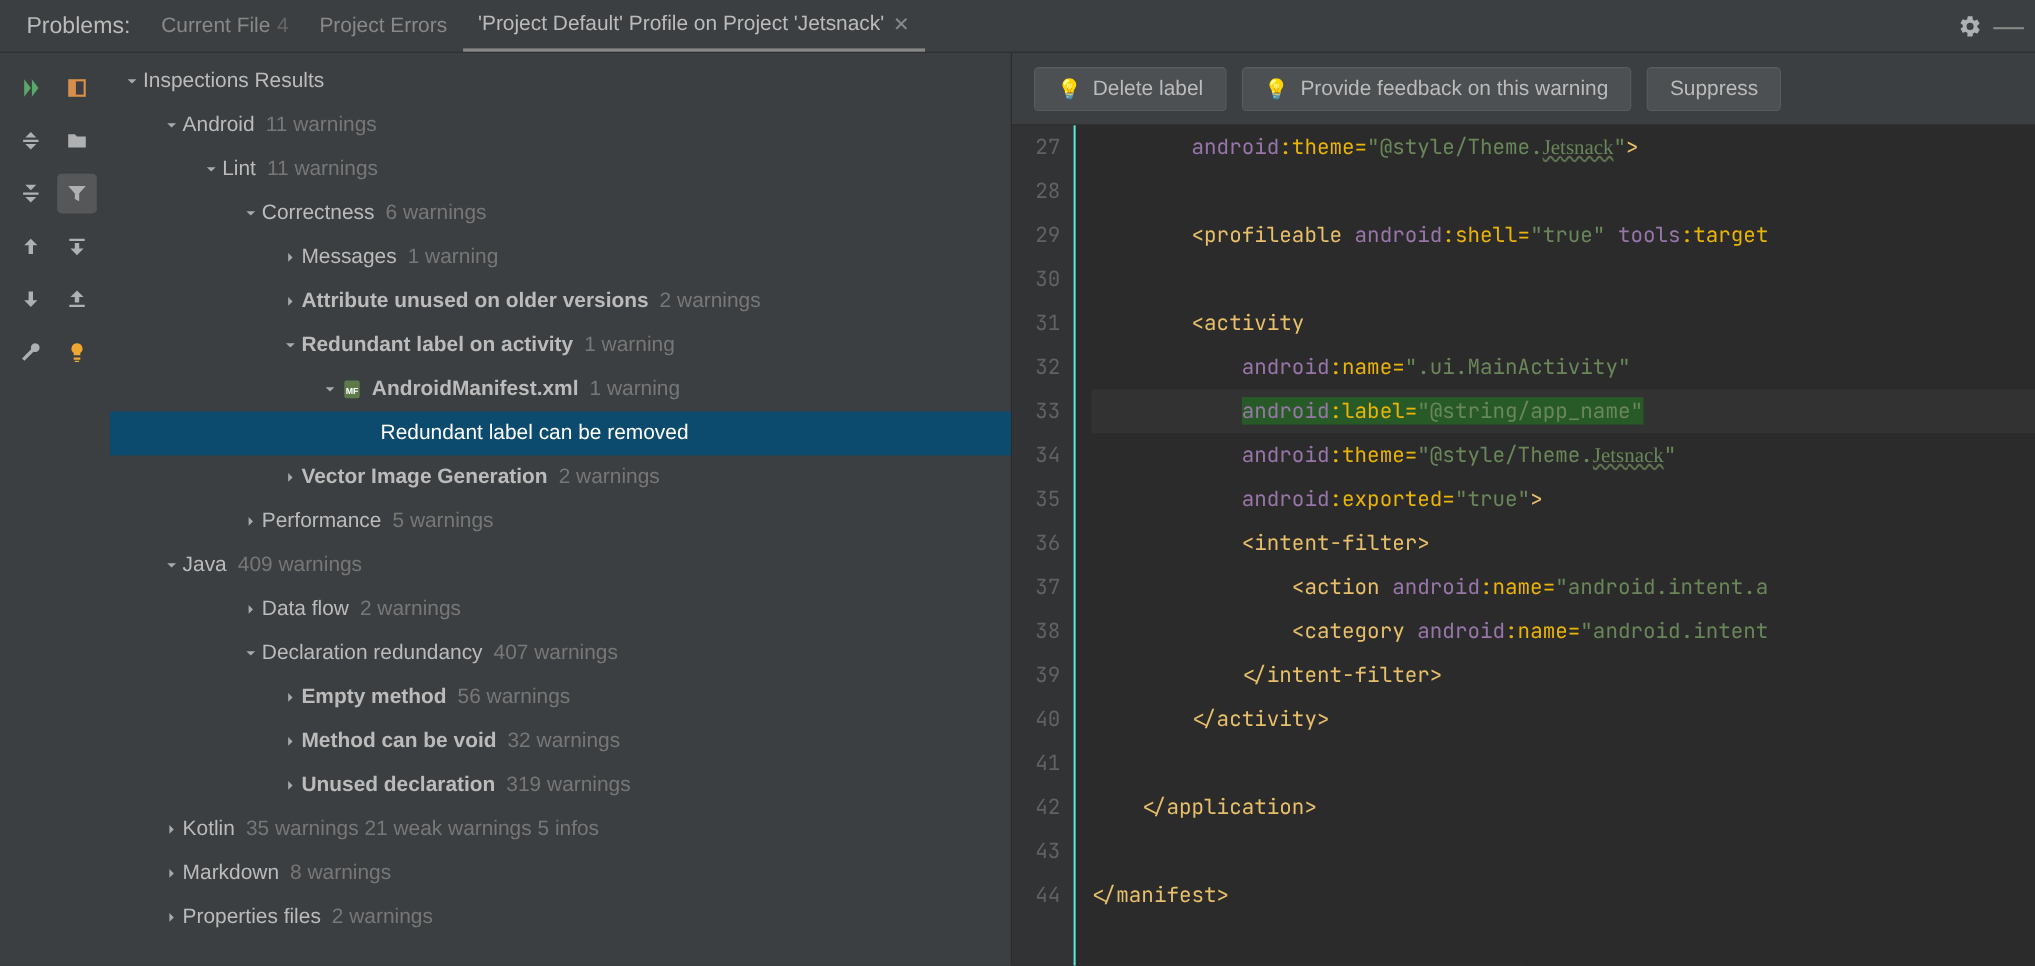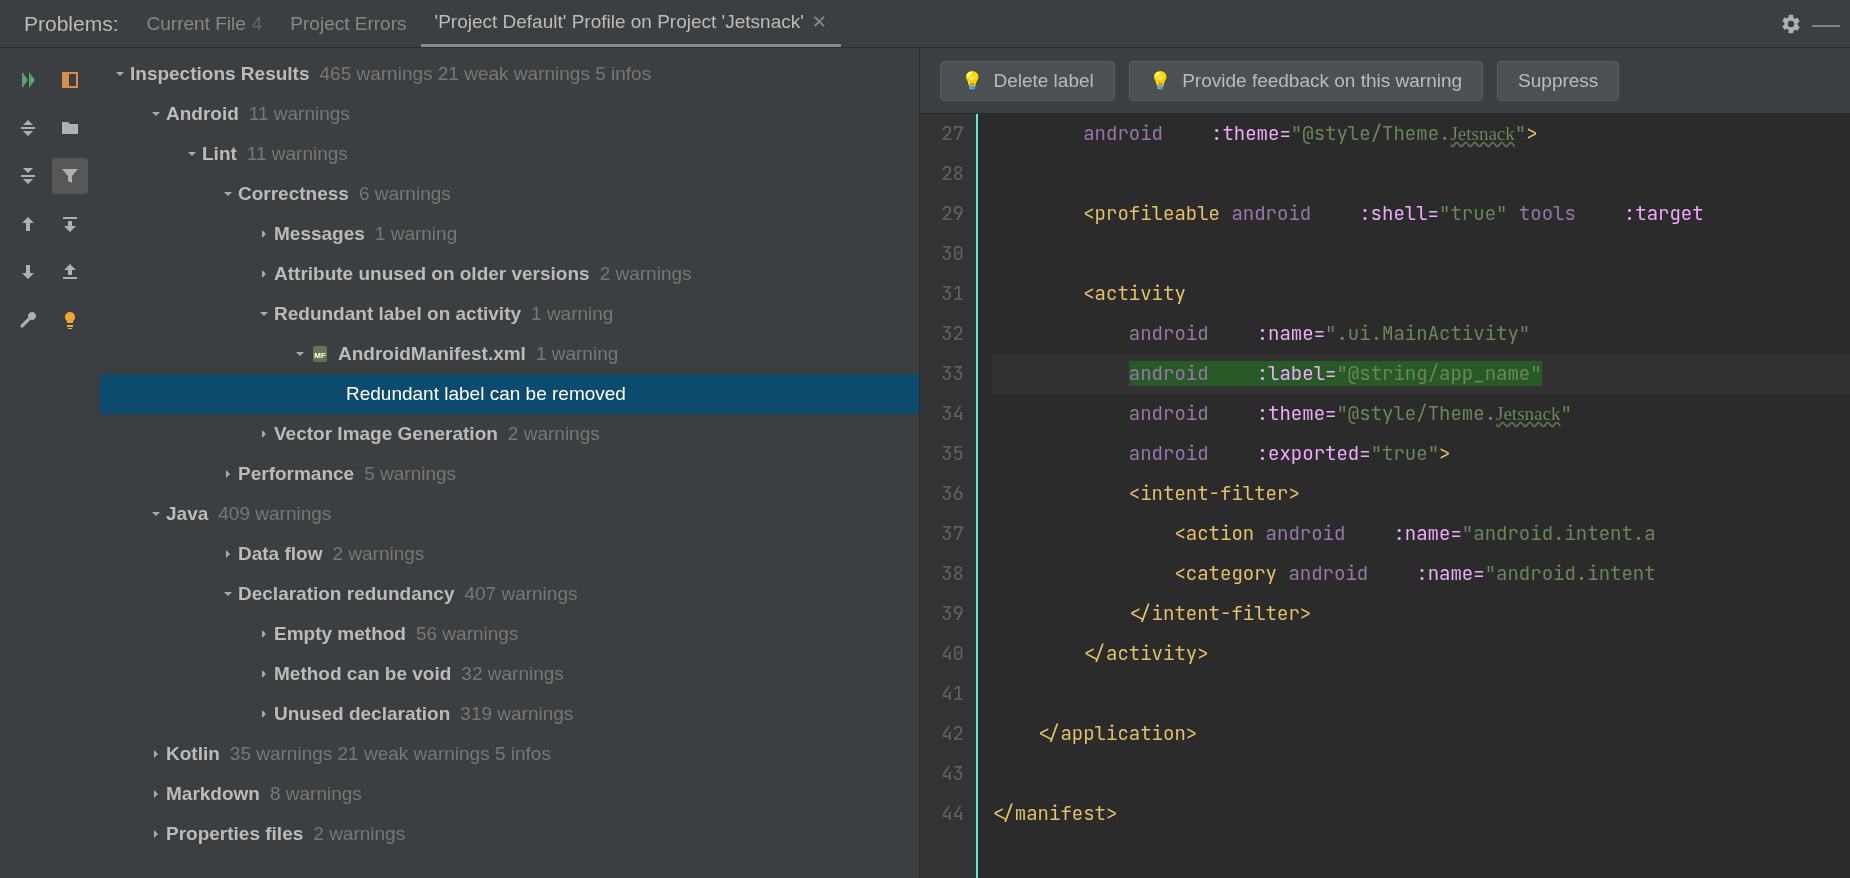--- a/index.html
+++ b/index.html
@@ -47,21 +47,21 @@
 }
 .tree-row {
   display: flex; align-items: center; height: 40px;
   font-size: 19px; cursor: pointer; white-space: nowrap;
 }
 .tree-row.selected { background: #0c4a6e; }
 .tree-arrow {
   width: 20px; display: inline-flex; justify-content: center;
   color: #aaa; font-size: 14px;
 }
-.tree-label { color: #bbbbbb; font-weight: 700; }
+.tree-label { color: #bbbbbb; font-weight: 400; }
 .tree-row.thin .tree-label { font-weight: 700; }
 .tree-row.selected .tree-label { color: #fff; font-weight: 400; }
 .tree-count { color: #777; margin-left: 10px; font-weight: 400; }
 .file-icon { margin-right: 8px; }
 .code-pane { flex: 1; background: #2b2b2b; display: flex; flex-direction: column; }
 .action-bar {
   height: 66px; background: #3c3f41; border-bottom: 1px solid #2b2b2b;
   display: flex; align-items: center; padding: 0 20px; gap: 14px;
 }
 .action-btn {
@@ -70,21 +70,21 @@
   display: inline-flex; align-items: center; gap: 10px;
 }
 .bulb { color: #f0a732; font-size: 18px; }
 .code-area { flex: 1; display: flex; font-family: "JetBrains Mono", Menlo, monospace; font-size: 19px; line-height: 40px; }
 .gutter { width: 58px; background: #313335; color: #606366; text-align: right; padding-right: 12px; border-right: 2px solid #5eead4; }
 .gutter-line { height: 40px; }
 .code-lines { flex: 1; background: #2b2b2b; padding-left: 14px; }
 .code-line { height: 40px; white-space: pre; color: #a9b7c6; }
 .code-line.hl { background: #323232; }
 .t-tag { color: #e8bf6a; }
-.t-attr { color: #f0abfc; margin-left: 48px; }
+.t-attr { color: #eab308; }
 .t-ns { color: #9876aa; }
 .t-str { color: #6a8759; }
 .t-str-hl { background: #285a28; }
 .t-underl { text-decoration: underline wavy #5e7050; text-decoration-skip-ink: none; font-family: Liberation Serif, serif; }
 svg { display: block; }
 </style>
 </head>
 <body>
 
 <div class="header">
@@ -186,21 +186,20 @@
   </div>
 
   <div class="tree-pane" id="tree">
       <div class="tree-row" style="padding-left:10px">
   <span class="tree-arrow">
           <svg width="12" height="12" viewBox="0 0 12 12">
             <path fill="#aaa" d="M2 4l4 4 4-4z"></path>
           </svg>
         </span>
   <span class="tree-label">Inspections Results</span>
-  <span class="tree-count">465 warnings 21 weak warnings 5 infos</span>
 </div>
       <div class="tree-row  " style="padding-left:46px">
     <span class="tree-arrow">
           <svg width="12" height="12" viewBox="0 0 12 12">
             <path fill="#aaa" d="M2 4l4 4 4-4z"></path>
           </svg>
         </span>
 
     <span class="tree-label">Android</span>
     <span class="tree-count">11 warnings</span>

